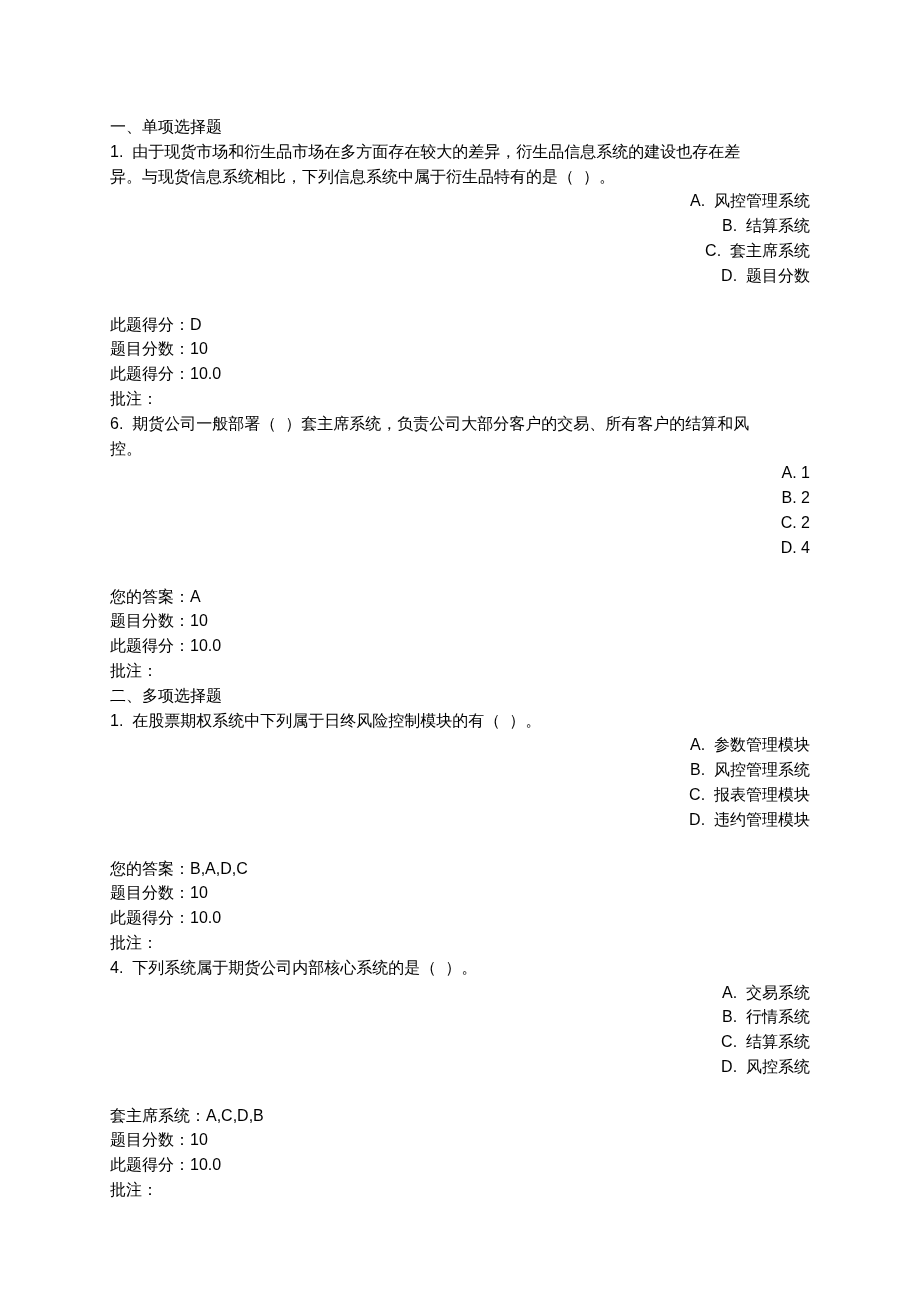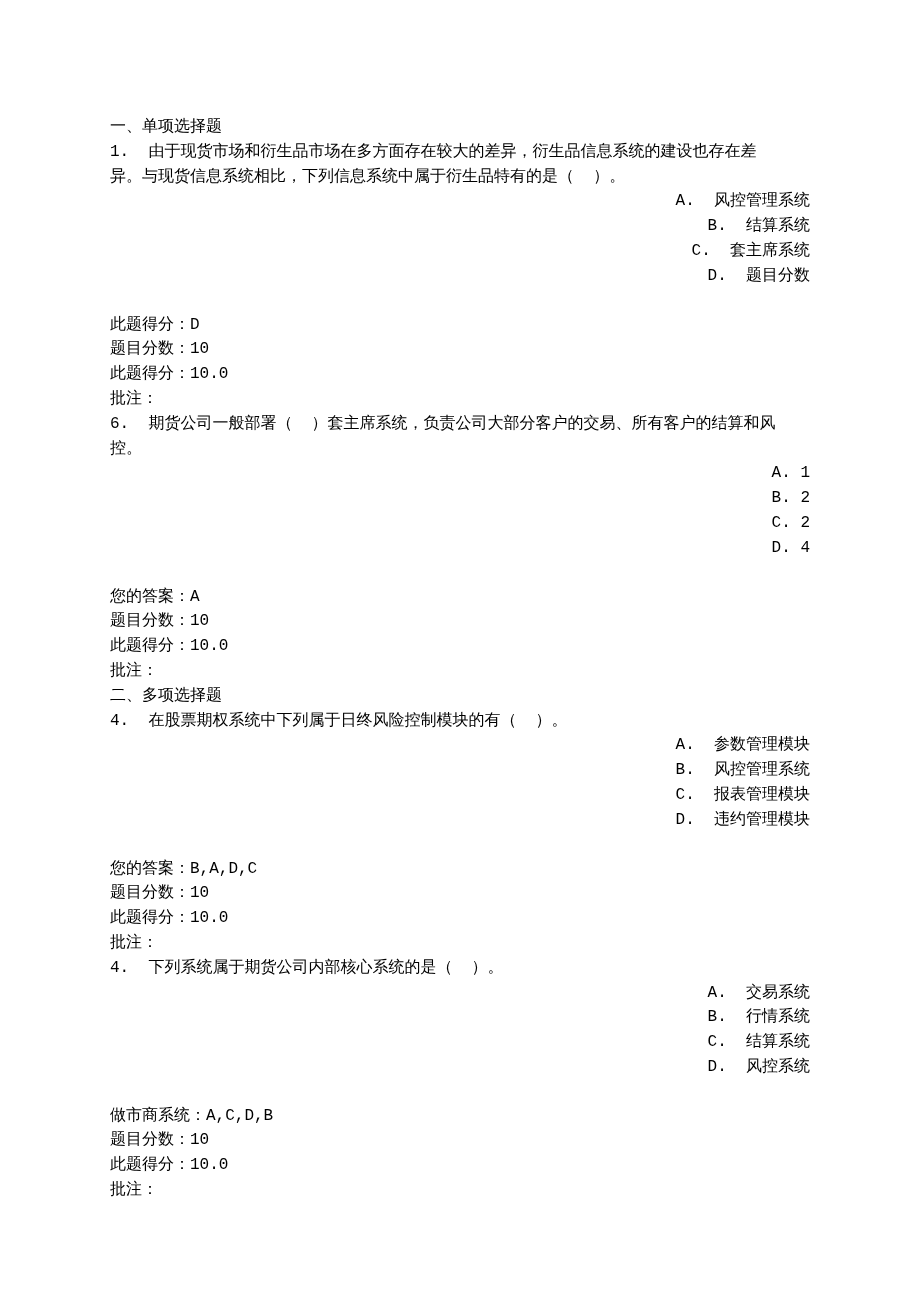--- a/index.html
+++ b/index.html
@@ -9,21 +9,20 @@
       color: #000;
       background: #fff;
       margin: 0;
       padding: 115px 110px 110px 110px;
       width: 920px;
       box-sizing: border-box;
     }
     .line {
       margin: 0;
       white-space: pre-wrap;
-      font-family: Liberation Mono, monospace;
     }
     .opt {
       padding-left: 45px;
       text-align: right;
     }
     .spacer {
       height: 24px;
     }
   </style>
 </head>
@@ -50,33 +49,33 @@
 <p class="line opt">C. 2</p>
 <p class="line opt">D. 4</p>
 <div class="spacer"></div>
 <p class="line">您的答案：A</p>
 <p class="line">题目分数：10</p>
 <p class="line">此题得分：10.0</p>
 <p class="line">批注：</p>
 
 <p class="line">二、多项选择题</p>
 
-<p class="line">4.  在股票期权系统中下列属于日终风险控制模块的有（  ）。</p>
+<p class="line">1.  在股票期权系统中下列属于日终风险控制模块的有（  ）。</p>
 <p class="line opt">A.  参数管理模块</p>
 <p class="line opt">B.  风控管理系统</p>
 <p class="line opt">C.  报表管理模块</p>
 <p class="line opt">D.  违约管理模块</p>
 <div class="spacer"></div>
 <p class="line">您的答案：B,A,D,C</p>
 <p class="line">题目分数：10</p>
 <p class="line">此题得分：10.0</p>
 <p class="line">批注：</p>
 
 <p class="line">4.  下列系统属于期货公司内部核心系统的是（  ）。</p>
 <p class="line opt">A.  交易系统</p>
 <p class="line opt">B.  行情系统</p>
 <p class="line opt">C.  结算系统</p>
 <p class="line opt">D.  风控系统</p>
 <div class="spacer"></div>
-<p class="line">做市商系统：A,C,D,B</p>
+<p class="line">套主席系统：A,C,D,B</p>
 <p class="line">题目分数：10</p>
 <p class="line">此题得分：10.0</p>
 <p class="line">批注：</p>
 
 </body></html>

